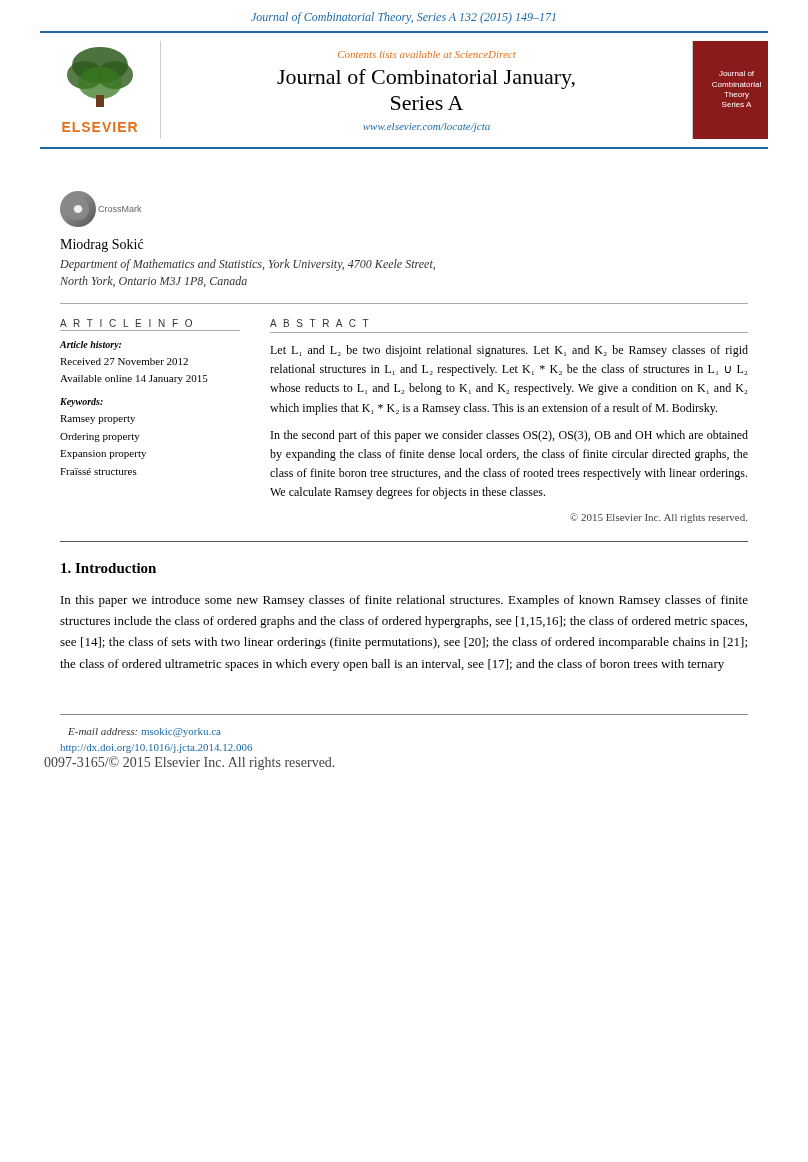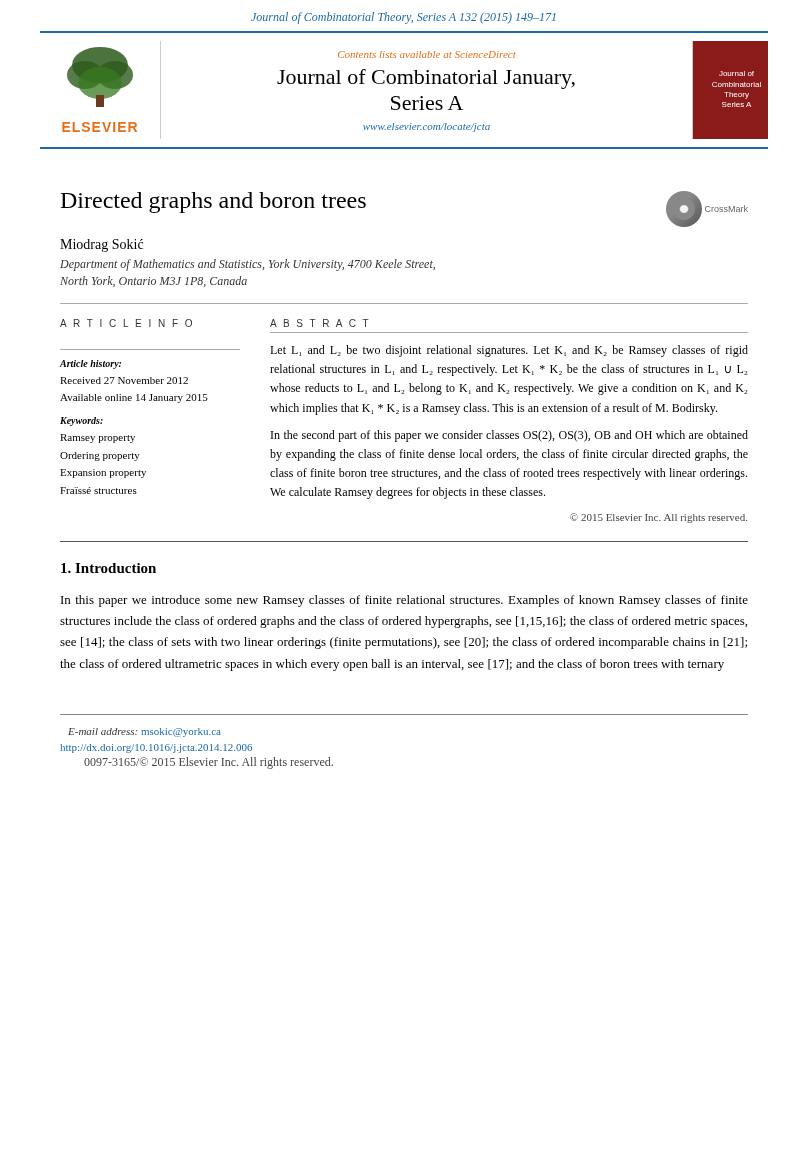--- a/index.html
+++ b/index.html
@@ -190,21 +190,21 @@
       flex-shrink: 0;
     }
 
     .article-info-heading {
       font-size: 10px;
       letter-spacing: 2px;
       font-family: Arial, sans-serif;
       color: #333;
       text-transform: uppercase;
       border-bottom: 1px solid #aaa;
-      padding-bottom: 20px;
+      padding-bottom: 1px;
       margin-bottom: 8px;
     }
 
     .info-subheading {
       font-size: 10px;
       font-style: italic;
       font-weight: bold;
       margin-bottom: 3px;
       margin-top: 8px;
     }
@@ -304,23 +304,23 @@
     }
 
     .footer-doi {
       font-size: 11px;
       color: #1a6aab;
       padding: 0 60px;
       margin-bottom: 2px;
     }
 
     .footer-rights {
-      font-size: 12px;
+      font-size: 14px;
       color: #444;
-      padding: 0 84px;
+      padding: 0 44px;
     }
   </style>
 </head>
 <body>
 
 <div class="journal-header-link">Journal of Combinatorial Theory, Series A 132 (2015) 149–171</div>
 
 <div class="journal-banner">
 
   <div class="banner-logo">
@@ -352,21 +352,20 @@
 Combinatorial
 Theory
 Series A</div>
     </div>
   </div>
 </div>
 
 <div class="main-content">
 
   <div class="article-title">
-    <div class="article-title-text">Directed graphs and boron trees</div>
     <div class="crossmark">
       <div class="crossmark-circle">
         <svg width="24" height="24" viewBox="0 0 24 24">
           <circle cx="12" cy="12" r="11" fill="#888"></circle>
           <path d="M7 12 Q12 6 17 12 Q12 18 7 12Z" fill="#fff" opacity="0.5"></path>
           <circle cx="12" cy="12" r="4" fill="#fff" opacity="0.8"></circle>
         </svg>
       </div>
       <div class="crossmark-label">CrossMark</div>
     </div>

